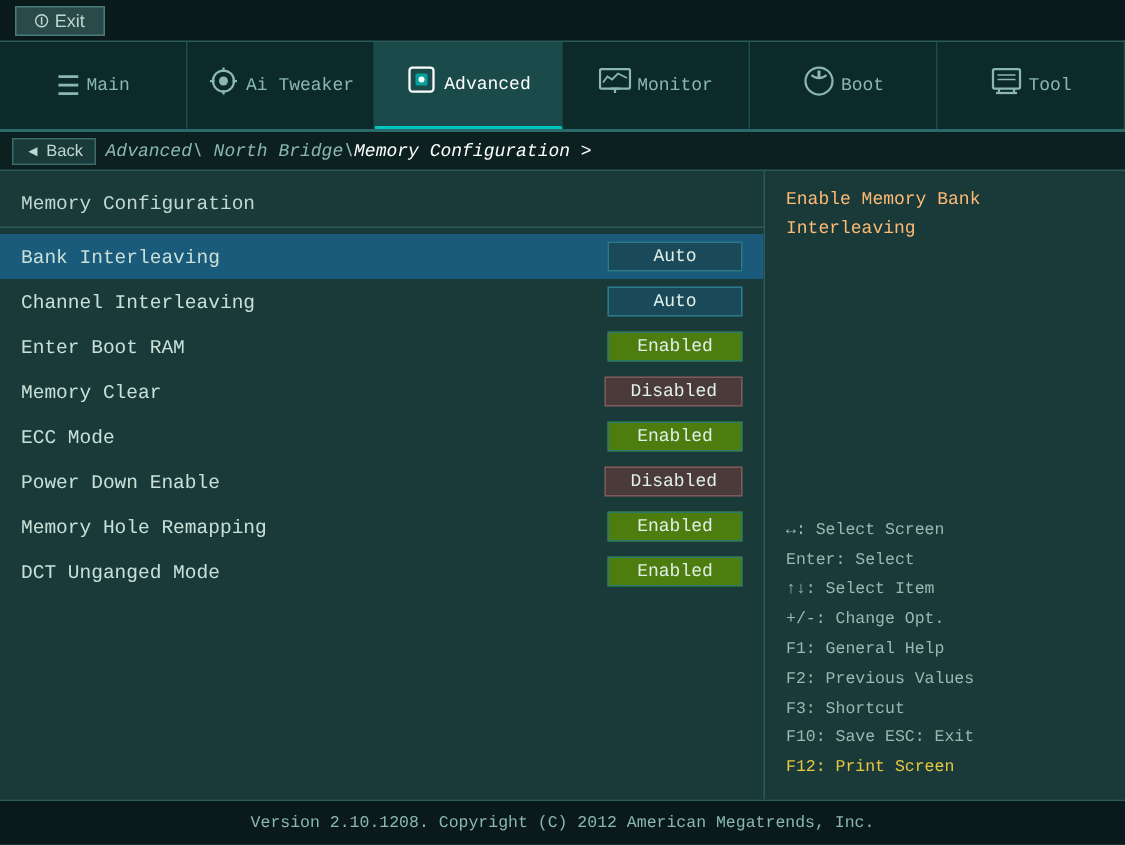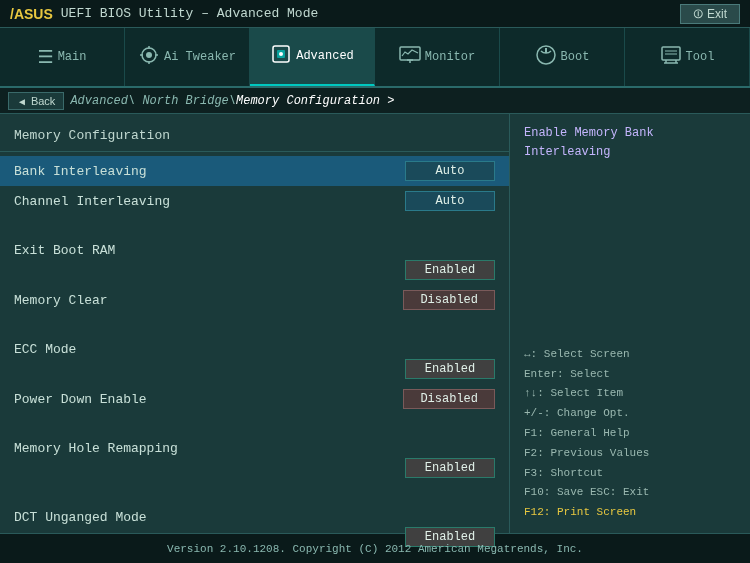--- a/index.html
+++ b/index.html
@@ -146,33 +146,33 @@
     .config-value {
       background: #2a5a5a;
       border: 1px solid #3a7a7a;
       color: #e0f0e8;
       padding: 2px 16px;
       min-width: 90px;
       text-align: center;
       font-size: 12px;
     }
     .config-value.auto { background: #1a4a5a; border-color: #2a7a8a; }
-    .config-value.enabled { background: #404040; border-color: #2a7a6a; margin-top: 39px; }
+    .config-value.enabled { background: #4d7c0f; border-color: #2a7a6a; }
     .config-value.disabled { background: #4a3a3a; border-color: #7a5a5a; }
 
     
     #right-panel {
       flex: 1;
       padding: 10px 14px;
       display: flex;
       flex-direction: column;
       justify-content: space-between;
     }
     #help-text {
-      color: #c4b5fd;
+      color: #fdba74;
       font-size: 12px;
       line-height: 1.6;
     }
     #key-guide {
       color: #9ab8b0;
       font-size: 11px;
       line-height: 1.8;
     }
     #key-guide .highlight {
       color: #e8c840;
@@ -193,24 +193,20 @@
     
     .arrow-left::before { content: '◄'; font-size: 10px; }
 
     
     .icon-menu::before { content: '☰'; }
   </style>
 </head>
 <body>
 
 <div id="top-bar">
-  <div id="logo-area">
-    <span id="asus-logo">/ASUS</span>
-    <span id="bios-title">UEFI BIOS Utility – Advanced Mode</span>
-  </div>
   <button id="exit-btn">
     <span>⏼</span>
     <span>Exit</span>
   </button>
 </div>
 
 <div id="tab-bar">
   <div class="tab">
     <span class="tab-icon icon-menu"></span>
     <span>Main</span>
@@ -291,21 +287,21 @@
 
     <div class="config-row selected">
       <span class="config-label">Bank Interleaving</span>
       <span class="config-value auto">Auto</span>
     </div>
     <div class="config-row">
       <span class="config-label">Channel Interleaving</span>
       <span class="config-value auto">Auto</span>
     </div>
     <div class="config-row">
-      <span class="config-label">Exit Boot RAM</span>
+      <span class="config-label">Enter Boot RAM</span>
       <span class="config-value enabled">Enabled</span>
     </div>
     <div class="config-row">
       <span class="config-label">Memory Clear</span>
       <span class="config-value disabled">Disabled</span>
     </div>
     <div class="config-row">
       <span class="config-label">ECC Mode</span>
       <span class="config-value enabled">Enabled</span>
     </div>

